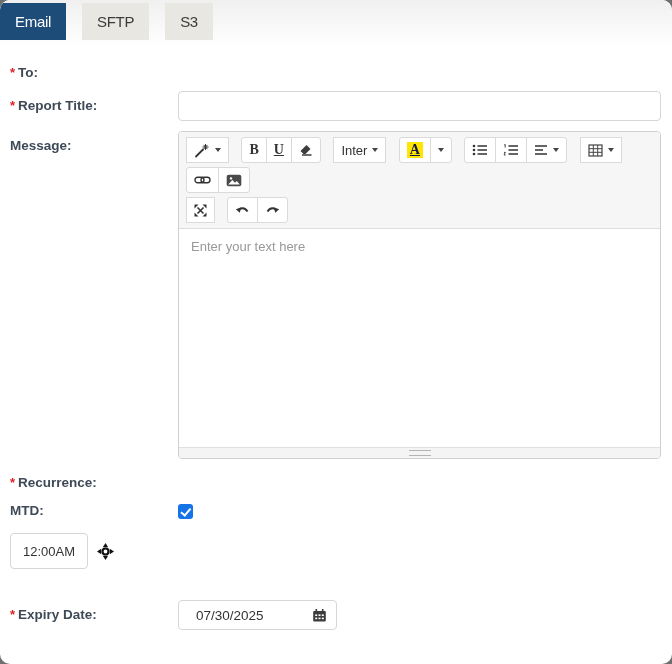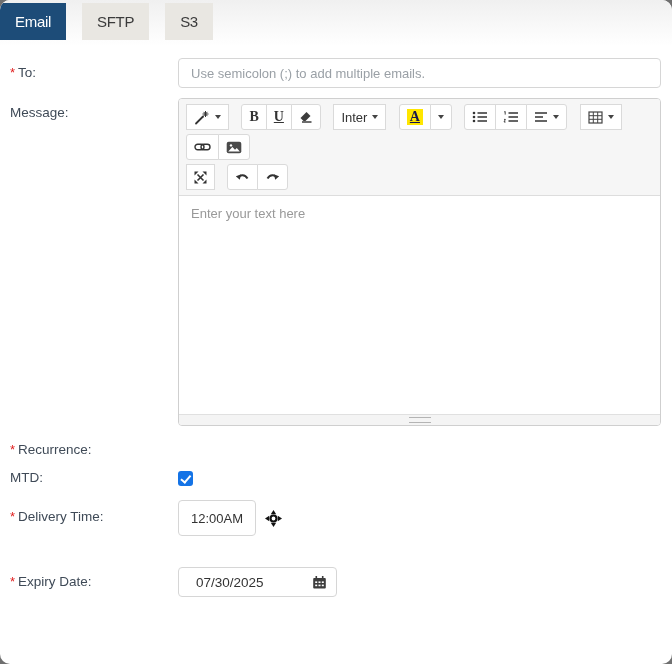--- a/index.html
+++ b/index.html
@@ -27,21 +27,21 @@
     align-items:flex-start;padding-top:3px;box-sizing:border-box;
   }
   .tab{
     height:37px;display:flex;align-items:center;justify-content:center;
     padding:0 15px;background:#e9e7e2;color:#3b3b3b;font-size:15px;margin-right:16px;
     letter-spacing:-0.3px;cursor:pointer;border:none;min-width:28px;
   }
   .tab.active{background:#1d4c78;color:#fff;}
   
   .row{display:grid;grid-template-columns:168px 1fr;padding:0 11px 0 10px;align-items:start;}
-  .flabel{font-size:13.5px;color:#3f4a57;padding-top:7px;white-space:nowrap;}
+  .flabel{font-size:13.5px;color:#3f4a57;padding-top:7px;white-space:nowrap;font-weight:bold;}
   .req{color:#e02020;margin-right:3px;font-size:13px;}
   .txt-input{
     width:100%;height:30px;border:1px solid #d6d6d6;border-radius:4px;box-sizing:border-box;
     padding:0 12px;font-size:13px;color:#333;outline:none;font-family:"Liberation Sans",sans-serif;
   }
   .txt-input::placeholder{color:#9aa0a6;opacity:1;}
   .row-to{margin-top:12px;}
   .row-title{margin-top:11px;}
   .row-message{margin-top:10px;}
   
@@ -100,23 +100,28 @@
   <div class="tabstrip">
     <button class="tab active">Email</button>
     <button class="tab">SFTP</button>
     <button class="tab">S3</button>
   </div>
 
   <div class="row row-to">
     <div class="flabel">
       <span class="req">*</span><span>To:</span>
     </div>
-    <input class="txt-input" type="text" placeholder="Use semicolon (;) to add multiple emails." style="">
-  </div>
-
+  </div>
+
+  <div class="row row-title">
+    <div class="flabel">
+      <span class="req">*</span><span>Report Title:</span>
+    </div>
+    <input class="txt-input" type="text" style="">
+  </div>
 
   <div class="row row-message">
     <div class="flabel">
       <span>Message:</span>
     </div>
     <div class="editor">
       <div class="nt-toolbar">
 
         <span class="btn-group">
           <button class="tb-btn">
@@ -252,23 +257,20 @@
   <div class="row row-mtd">
     <div class="flabel" style="padding-top:2px;">
       <span>MTD:</span>
     </div>
     <div>
       <span class="checkbox"></span>
     </div>
   </div>
 
   <div class="row row-delivery">
-    <div class="flabel" style="padding-top:9px;">
-      <span class="req">*</span><span>Delivery Time:</span>
-    </div>
     <div class="inline-ctl">
       <input class="txt-input time-input" type="text" value="12:00AM" style="">
       <span class="picker-icon">
         <svg class="icon" width="17" height="17" viewBox="0 0 17 17">
           <circle cx="8.5" cy="8.5" r="3" fill="none" stroke="#111" stroke-width="2.2"></circle>
           <path d="M8.5 0 L11.2 4.2 L5.8 4.2 Z" fill="#111"></path>
           <path d="M8.5 17 L11.2 12.8 L5.8 12.8 Z" fill="#111"></path>
           <path d="M0 8.5 L4.2 5.8 L4.2 11.2 Z" fill="#111"></path>
           <path d="M17 8.5 L12.8 5.8 L12.8 11.2 Z" fill="#111"></path>
         </svg>

